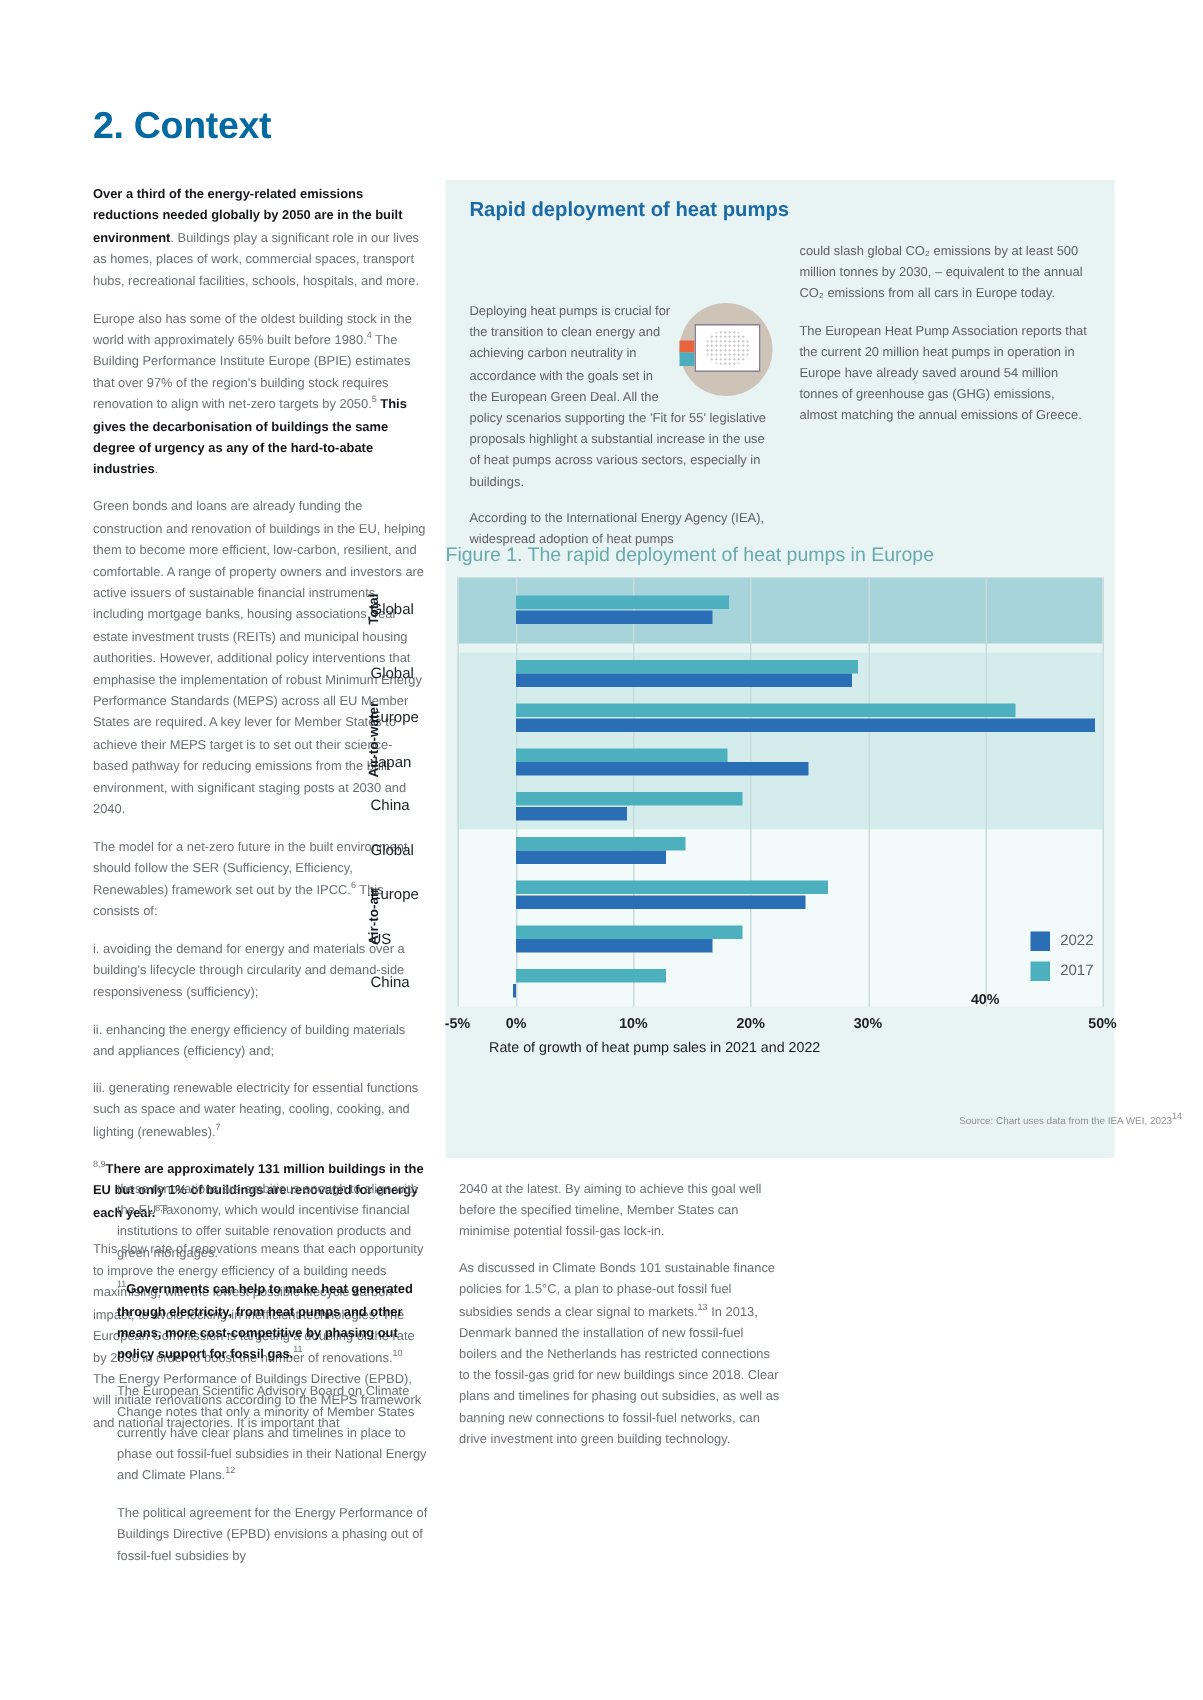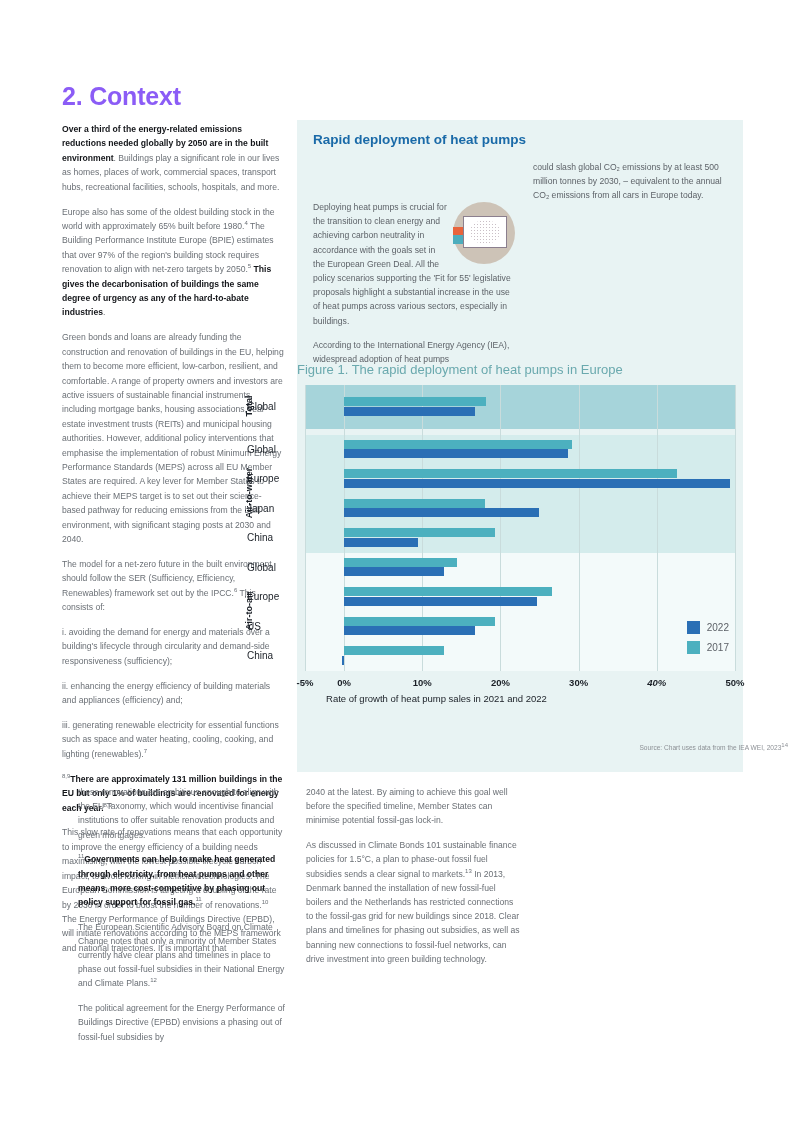--- a/index.html
+++ b/index.html
@@ -9,23 +9,22 @@
     background: #ffffff;
     color: #5d6268;
     position: relative;
     overflow: hidden;
   }
   .page { position: absolute; left: 0; top: 0; width: 802px; height: 1133px; }
 
   
   .chapter-title {
     position: absolute; left: 62px; top: 70px;
-    font-size: 25px; font-weight: bold; color: #8b5cf6;
+    font-size: 25px; font-weight: bold; color: #0369a1;
     letter-spacing: -0.2px;
-    margin-top: 12px;
   }
 
   
   .left-col {
     position: absolute; left: 62px; top: 122px; width: 222px;
     font-size: 8.6px; line-height: 14.4px; color: #6a6f75;
     text-align: left;
   }
   .left-col p { margin-bottom: 10.5px; }
   .left-col b, .left-col strong { color: #14161a; font-weight: bold; }
@@ -178,20 +177,21 @@
             <div class="hp-teal"></div>
             <div class="hp-unit">
               <div class="hp-dots"></div>
             </div>
           </div>
         <p>Deploying heat pumps is crucial for the transition to clean energy and achieving carbon neutrality in accordance with the goals set in the European Green Deal. All the policy scenarios supporting the 'Fit for 55' legislative proposals highlight a substantial increase in the use of heat pumps across various sectors, especially in buildings.</p>
             <p>According to the International Energy Agency (IEA), widespread adoption of heat pumps</p>
           </div>
         <div class="fb-right" id="fbright">
             <p>could slash global CO₂ emissions by at least 500 million tonnes by 2030, – equivalent to the annual CO₂ emissions from all cars in Europe today.</p>
+            <p>The European Heat Pump Association reports that the current 20 million heat pumps in operation in Europe have already saved around 54 million tonnes of greenhouse gas (GHG) emissions, almost matching the annual emissions of Greece.</p>
           </div>
       </div>
     </div>
   </div>
 
   <div class="figure-title">Figure 1. The rapid deployment of heat pumps in Europe</div>
 
   <div class="chart-wrap" id="chart">
       <div class="plot">
         <div class="band alt" style="top: 0px; height: 44px;"></div>
@@ -232,21 +232,21 @@
         <div class="cat-label" style="left: -58px; top: 235.75px;">US</div>
         <div class="bar y2021" title="Air-to-air / China / 2021: 12.8%" style="left: 39.0909px; width: 100.073px; top: 261.25px;"></div>
         <div class="bar y2022" title="Air-to-air / China / 2022: -0.3%" style="left: 36.7455px; width: 2.34545px; top: 270.75px;"></div>
         <div class="cat-label" style="left: -58px; top: 265.25px;">China</div>
         <div class="group-label" style="left: -96px; top: 221px; width: 80px; text-align: center; transform: rotate(-90deg);">Air-to-air</div>
         <div class="tick-label" style="left: -20px; top: 292px;">-5%</div>
         <div class="tick-label" style="left: 19.0909px; top: 292px;">0%</div>
         <div class="tick-label" style="left: 97.2727px; top: 292px;">10%</div>
         <div class="tick-label" style="left: 175.455px; top: 292px;">20%</div>
         <div class="tick-label" style="left: 253.636px; top: 292px;">30%</div>
-        <div class="tick-label" style="left: 331.818px; top: 292px; font-style: italic;">40%</div>
+        <div class="tick-label" style="left: 331.818px; top: 276px;">40%</div>
         <div class="tick-label" style="left: 410px; top: 292px;">50%</div>
         <div class="axis-title" style="left: 21.0909px; top: 308px;">Rate of growth of heat pump sales in 2021 and 2022</div>
       </div>
       <div class="legend">
         <div class="legend-row">
           <span class="legend-swatch" style="background: rgb(42, 111, 181);"></span>
           <span>2022</span>
         </div>
         <div class="legend-row">
           <span class="legend-swatch" style="background: rgb(76, 176, 191);"></span>

